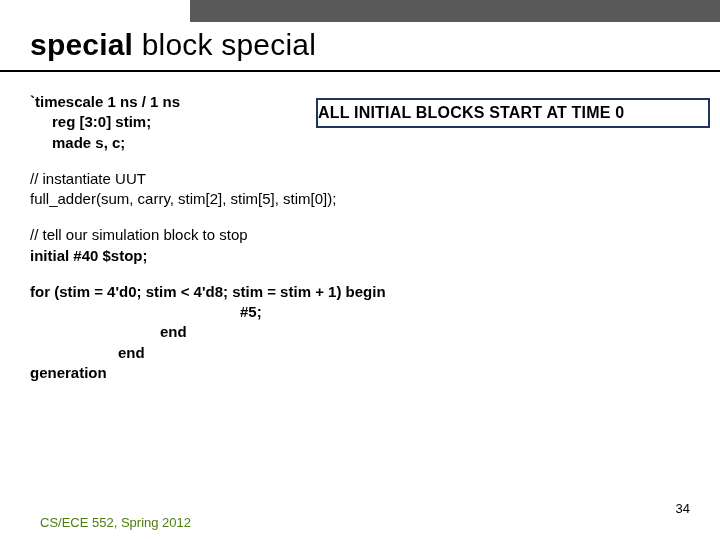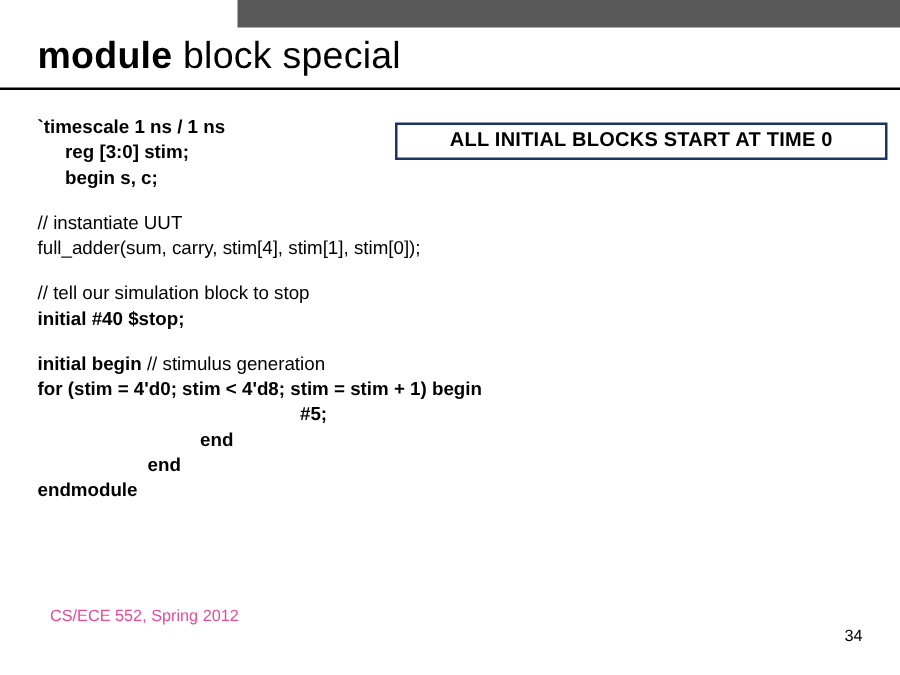--- a/index.html
+++ b/index.html
@@ -54,79 +54,77 @@
   .bold { font-weight: 700; }
   .callout {
     position: absolute;
     top: 98px;
     left: 316px;
     width: 394px;
     height: 30px;
     border: 2.5px solid #1c355e;
     display: flex;
     align-items: center;
-    justify-content: center;
     font-weight: 800;
     font-size: 16px;
     color: #000;
     letter-spacing: 0.2px;
   }
   .footer-left {
     position: absolute;
-    bottom: 40px;
+    bottom: 10px;
     left: 40px;
     font-size: 13px;
-    color: #ec4899;
+    color: #4d7c0f;
   }
   .footer-right {
     position: absolute;
     bottom: 24px;
     right: 30px;
     font-size: 13px;
     color: #000;
   }
 </style>
 </head>
 <body>
 
 <div class="topbar"></div>
 
 <div class="title">
-  <span class="b">module</span><span> block special</span>
+  <span class="b">special</span><span> block special</span>
 </div>
 <div class="title-underline"></div>
 
 <div class="callout">
   <span>ALL INITIAL BLOCKS START AT TIME 0</span>
 </div>
 
 <div class="content">
 
   <div class="codeblk">
     <div class="bold">`timescale 1 ns / 1 ns</div>
     <div class="bold ind1">reg [3:0] stim;</div>
-    <div class="bold ind1">begin s, c;</div>
+    <div class="bold ind1">made s, c;</div>
   </div>
 
   <div class="codeblk">
     <div>// instantiate UUT</div>
-    <div>full_adder(sum, carry, stim[4], stim[1], stim[0]);</div>
+    <div>full_adder(sum, carry, stim[2], stim[5], stim[0]);</div>
   </div>
 
 
   <div class="codeblk">
     <div>// tell our simulation block to stop</div>
     <div class="bold">initial #40 $stop;</div>
   </div>
 
   <div class="codeblk">
-    <div><span class="bold">initial begin</span><span> // stimulus generation</span></div>
     <div class="bold">for (stim = 4'd0; stim &lt; 4'd8; stim = stim + 1) begin</div>
     <div class="bold ind4">#5;</div>
     <div class="bold ind3">end</div>
     <div class="bold ind2">end</div>
-    <div class="bold">endmodule</div>
+    <div class="bold">generation</div>
   </div>
 
 </div>
 
 <div class="footer-left">CS/ECE 552, Spring 2012</div>
 <div class="footer-right">34</div>
 
 </body></html>

